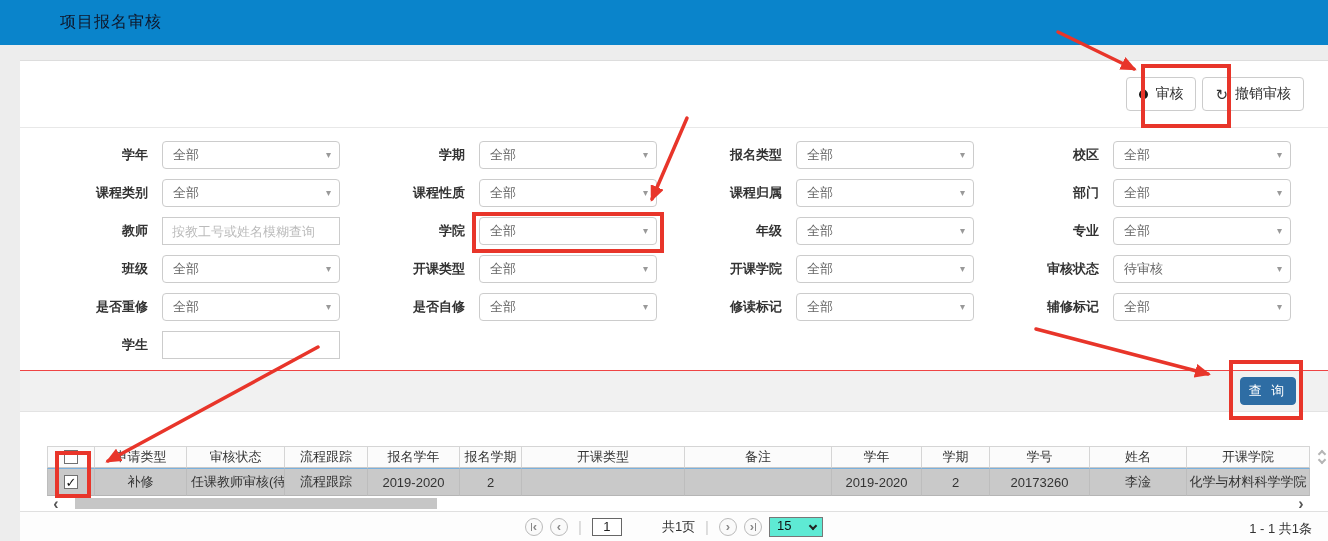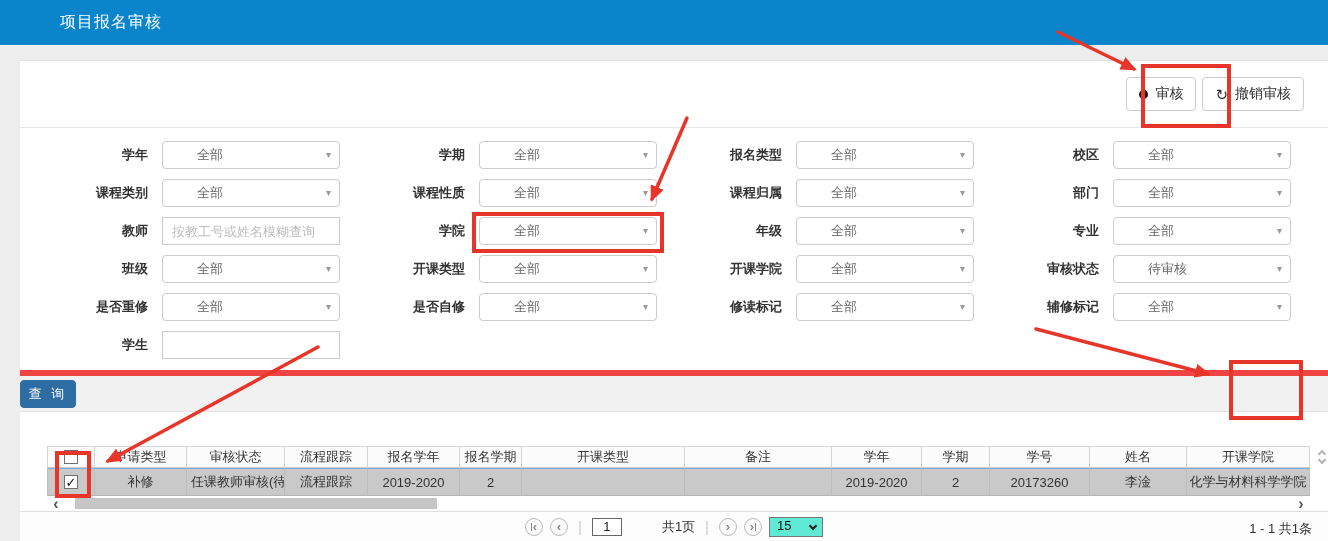--- a/index.html
+++ b/index.html
@@ -4,46 +4,46 @@
 <style>
   * { margin:0; padding:0; box-sizing:border-box; }
   html,body { width:1328px; height:541px; }
   body {
     font-family:"Liberation Sans","DejaVu Sans",sans-serif;
     background:#ededed; position:relative; overflow:hidden; font-size:13px; color:#333;
   }
   
   .titlebar { position:absolute; top:0; left:0; width:1328px; height:45px; background:#0a84cb;
     display:flex; align-items:center; padding-left:60px; }
-  .titlebar .title { color:#ffffff; font-size:16px; letter-spacing:1px; }
+  .titlebar .title { color:#0f172a; font-size:16px; letter-spacing:1px; }
   
   .panel { position:absolute; top:60px; left:20px; width:1308px; height:481px; background:#fff;
     border-top:1px solid #ddd; }
   
   .toolbar { height:67px; border-bottom:1px solid #e8e8e8; display:flex; justify-content:flex-end;
     align-items:center; gap:6px; padding-right:24px; }
   .tb-btn { height:34px; background:#fff; border:1px solid #ccc; border-radius:4px; display:flex;
     align-items:center; gap:7px; padding:0 12px; font-size:14px; color:#333; cursor:pointer; }
   .drop-icon { width:9px; height:9px; background:#1a1a1a; border-radius:0 50% 50% 50%;
     transform:rotate(45deg); display:inline-block; }
   .refresh-glyph { font-size:15px; color:#333; line-height:1; }
   
   .filters { display:grid; grid-template-columns:repeat(4,317px); margin-left:8px; padding-top:8px; }
   .fcell { display:flex; align-items:center; height:38px; }
   .flabel { width:120px; text-align:right; margin-right:14px; font-weight:bold; font-size:13px; color:#333; white-space:nowrap; }
   .fselect { position:relative; width:178px; height:28px; border:1px solid #ccc; border-radius:4px;
     background:#fff; display:flex; align-items:center; padding:0 20px 0 10px; cursor:pointer; }
-  .fselect .fvalue { color:#666; font-size:13px; white-space:nowrap; overflow:hidden;margin-left:24px; }
+  .fselect .fvalue { color:#666; font-size:13px; white-space:nowrap; overflow:hidden; }
   .fselect .caret { position:absolute; right:8px; top:7px; color:#999; font-size:10px; }
   .ftext { width:178px; height:28px; border:1px solid #ccc; border-radius:0; padding:0 9px;
     font-size:13px; color:#555; font-family:Liberation Sans, sans-serif; outline:none; }
   .ftext::placeholder { color:#bbb; }
   
-  .querybar { margin-top:6px; height:42px; background:#f1f1f1; border-top:6px solid #ef4444;
-    border-bottom:1px solid #e3e3e3; display:flex; justify-content:flex-start; align-items:center;
+  .querybar { margin-top:6px; height:42px; background:#f1f1f1; border-top:1px solid #ef4444;
+    border-bottom:1px solid #e3e3e3; display:flex; justify-content:flex-end; align-items:center;
     padding-right:32px; }
   .query-btn { width:56px; height:28px; background:#2e6da4; border:1px solid #2e6da4; border-radius:4px;
     color:#fff; font-size:13px; letter-spacing:3px; display:flex; align-items:center; justify-content:center;
     cursor:pointer; }
   
   .tablewrap { position:relative; margin-left:27px; margin-top:34px; width:1263px; }
   .trow { display:flex; }
   .thead .tc { height:22px; background:#fbfbfb; border-top:1px solid #d5d5d5; border-bottom:1px solid #c9c9c9;
     border-right:1px solid #d5d5d5; display:flex; align-items:center; justify-content:center;
     font-size:13px; color:#333; white-space:nowrap; overflow:hidden; }

